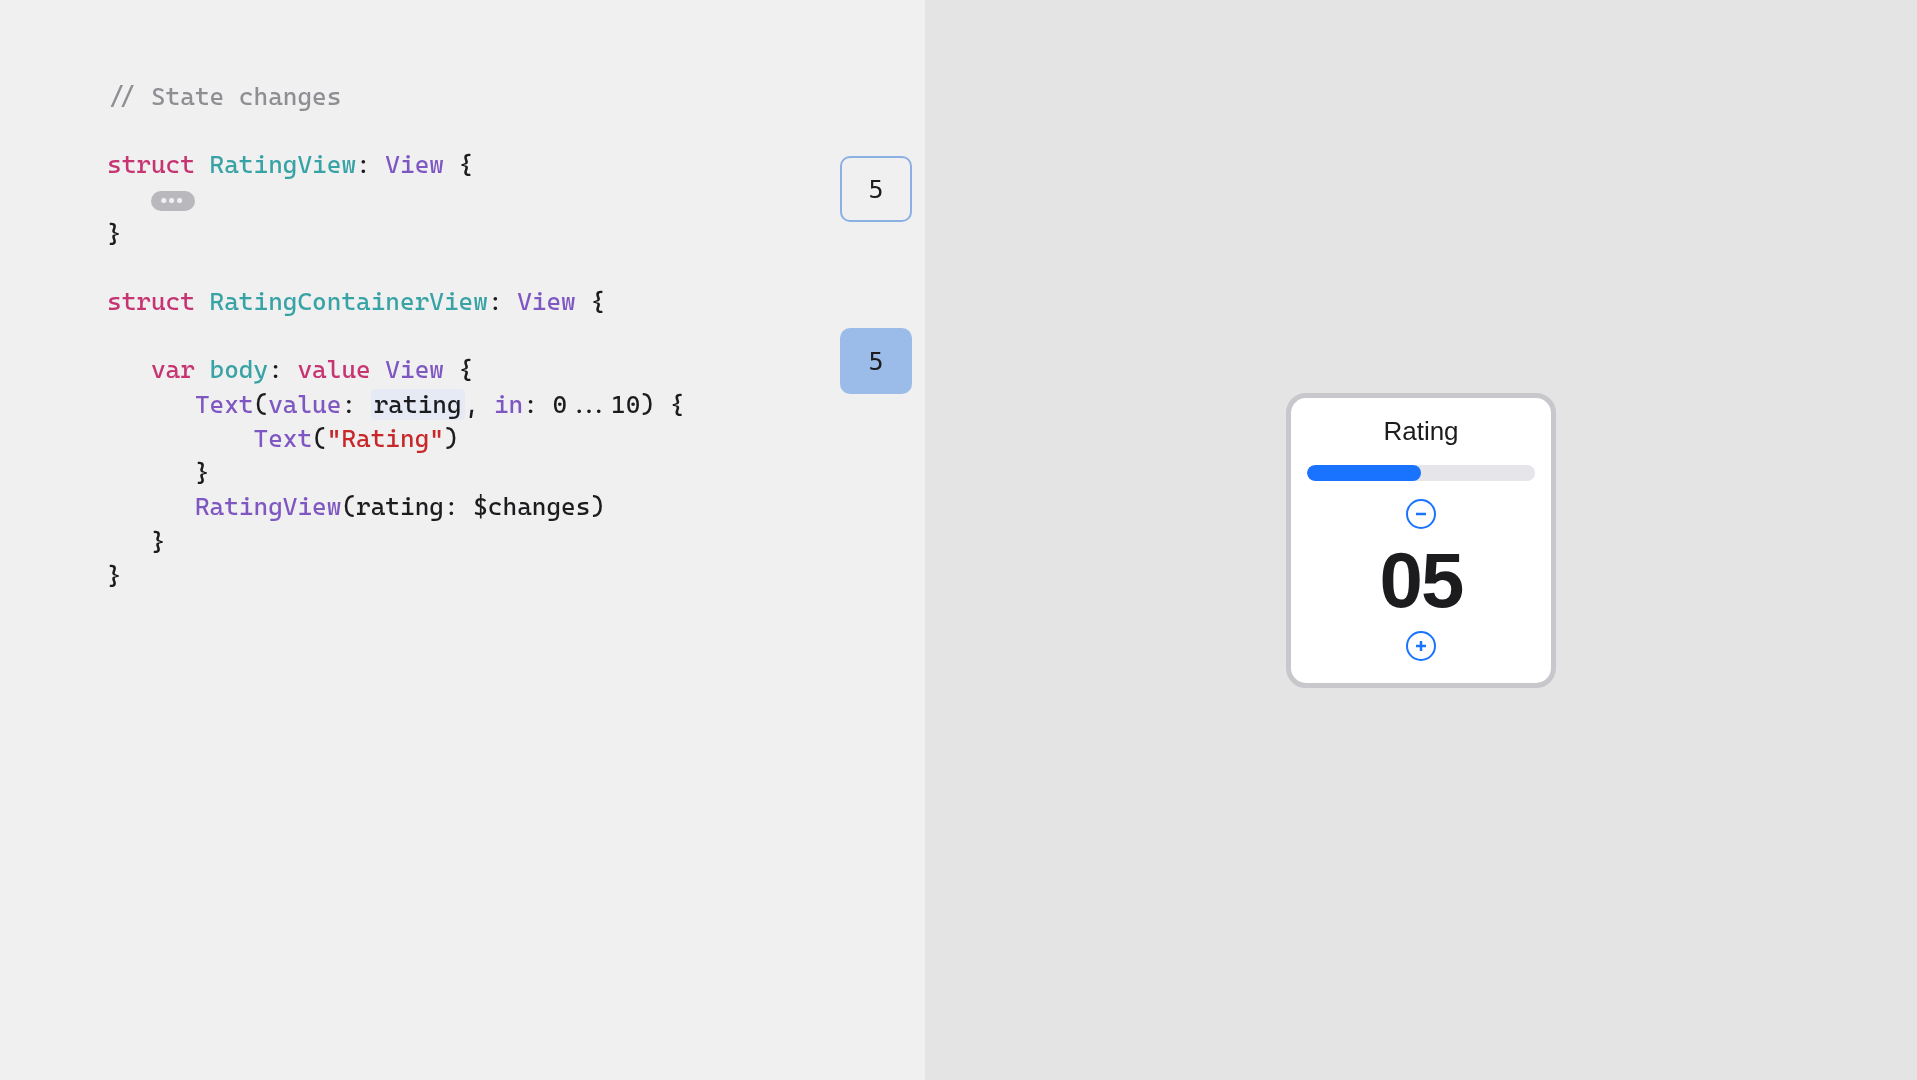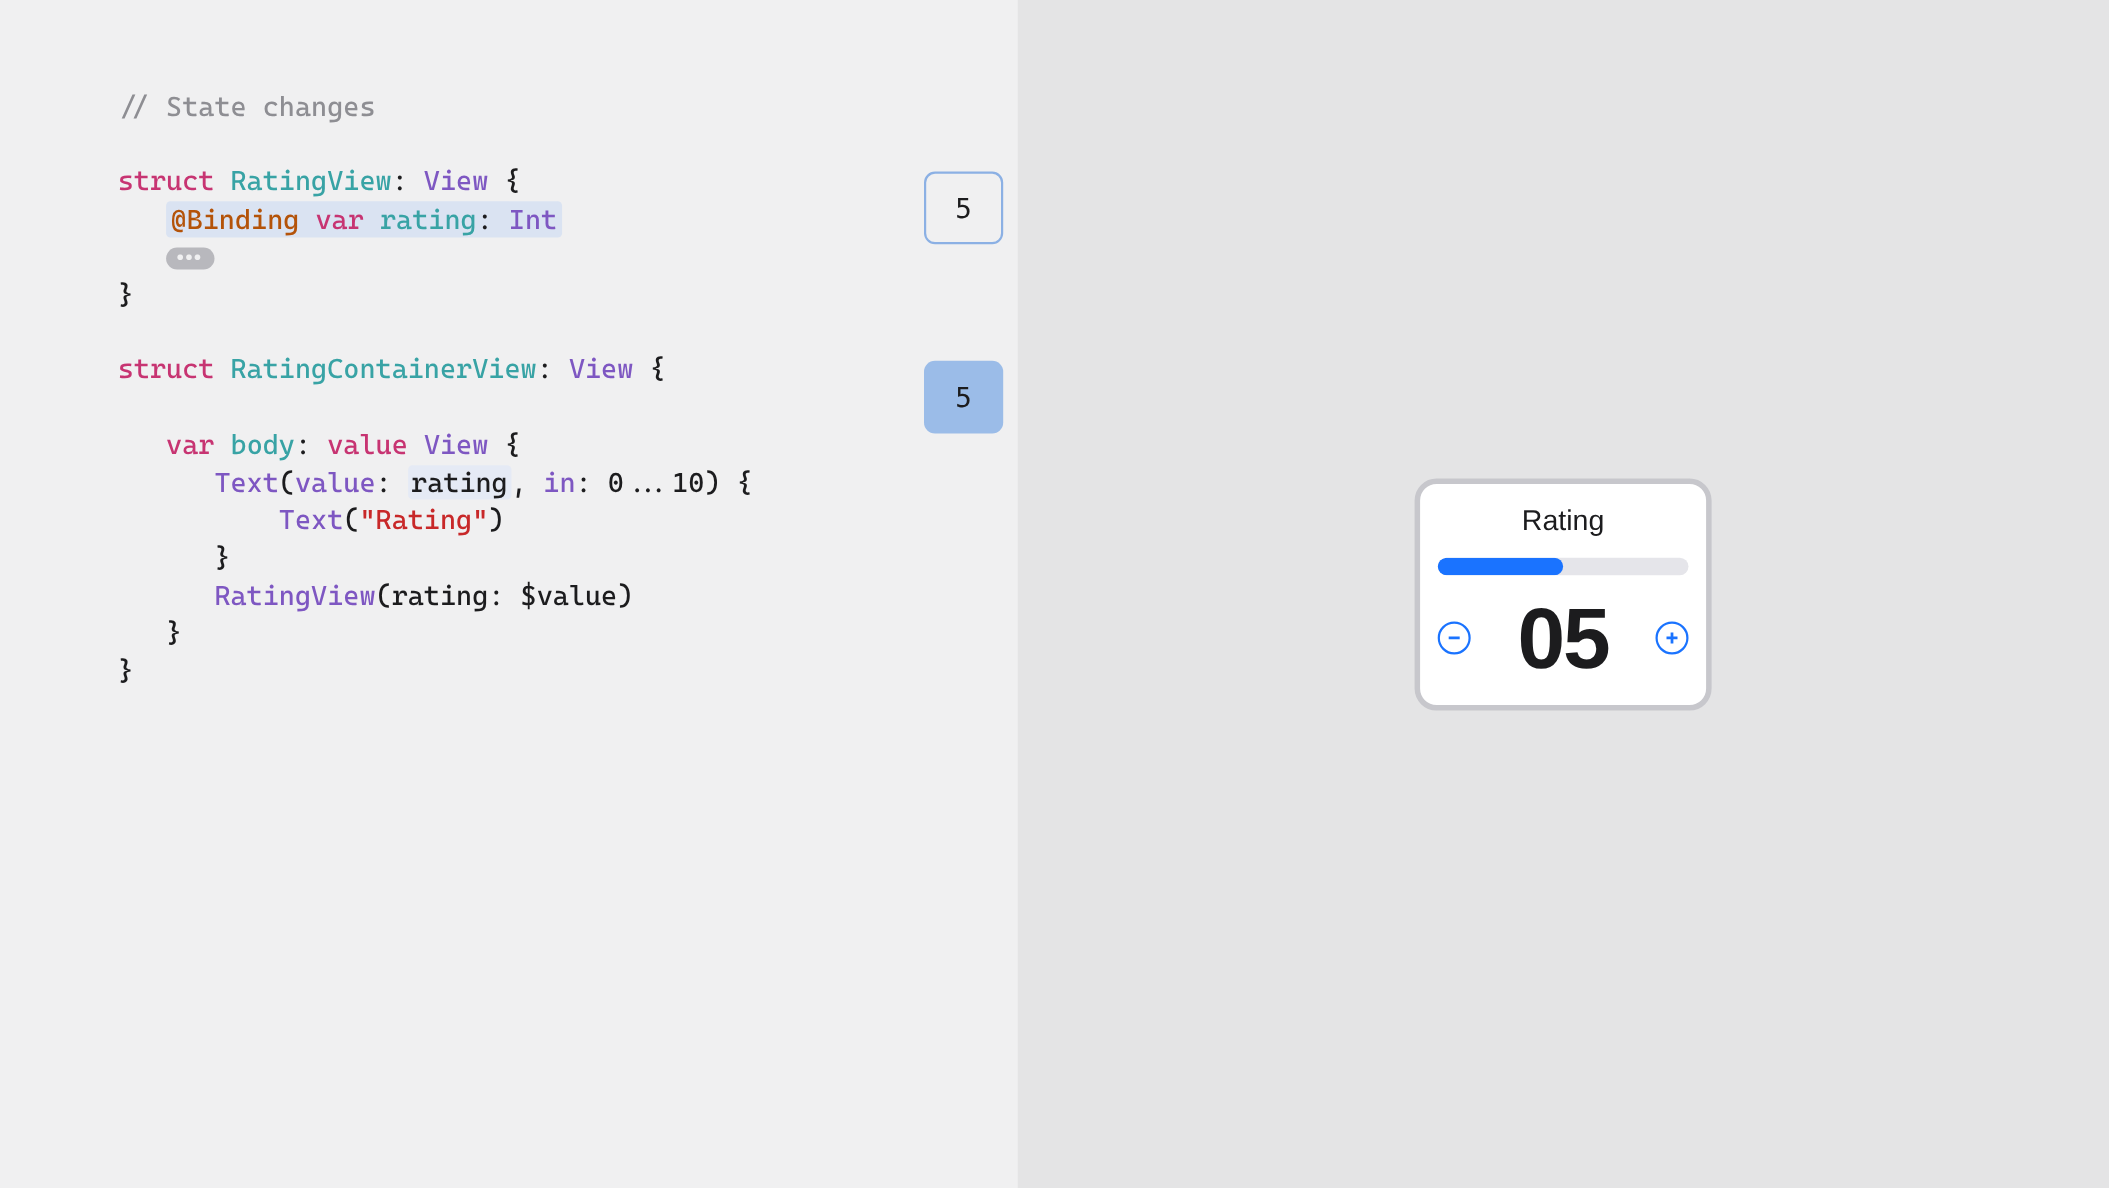--- a/index.html
+++ b/index.html
@@ -118,22 +118,22 @@
     }
     .gauge-fill {
       height: 100%;
       width: 50%;
       background: #1a73ff;
       border-radius: 10px;
     }
     .controls-row {
       display: flex;
       align-items: center;
-      justify-content: space-between;
       gap: 12px;
+      flex-direction: column;
     }
     .ctrl-btn {
       width: 30px;
       height: 30px;
       border: 2.5px solid #1a73ff;
       border-radius: 50%;
       display: flex;
       align-items: center;
       justify-content: center;
       cursor: pointer;
@@ -153,42 +153,41 @@
   </style>
 </head>
 <body>
 
 <div class="code-panel">
   <div class="code-line comment">// State changes</div>
   <div class="blank-line"></div>
 
   <div class="code-line"><span class="keyword-pink">struct</span><span class="punct"> </span><span class="teal">RatingView</span><span class="punct">: </span><span class="purple">View</span><span class="punct"> {</span></div>
 
-  <div class="code-line">   <span class="highlight"><span class="decorator">@Binding</span><span> </span><span class="keyword-pink">var</span><span> </span><span class="teal">rating</span><span class="punct">: </span><span class="purple">Int</span></span></div>
 
   <div class="code-line">   <span class="code-fold">●●●</span></div>
 
   <div class="code-line punct">}</div>
 
   <div class="blank-line"></div>
 
   <div class="code-line"><span class="keyword-pink">struct</span><span class="punct"> </span><span class="teal">RatingContainerView</span><span class="punct">: </span><span class="purple">View</span><span class="punct"> {</span></div>
 
 
   <div class="blank-line"></div>
 
   <div class="code-line">   <span class="keyword-pink">var</span><span> </span><span class="teal">body</span><span class="punct">: </span><span class="keyword-pink">value</span><span> </span><span class="purple">View</span><span class="punct"> {</span></div>
 
   <div class="code-line">      <span class="purple">Text</span><span class="punct">(</span><span class="purple">value</span><span class="punct">: </span><span class="highlight-light"><span class="identifier">rating</span></span><span class="punct">, </span><span class="purple">in</span><span class="punct">: </span><span class="number-literal">0...10</span><span class="punct">) {</span></div>
 
   <div class="code-line">          <span class="purple">Text</span><span class="punct">(</span><span class="string-literal">"Rating"</span><span class="punct">)</span></div>
 
   <div class="code-line punct">      }</div>
 
-  <div class="code-line">      <span class="purple">RatingView</span><span class="punct">(</span><span class="identifier">rating</span><span class="punct">: </span><span class="identifier">$value</span><span class="punct">)</span></div>
+  <div class="code-line">      <span class="purple">RatingView</span><span class="punct">(</span><span class="identifier">rating</span><span class="punct">: </span><span class="identifier">$changes</span><span class="punct">)</span></div>
 
   <div class="code-line punct">   }</div>
   <div class="code-line punct">}</div>
 
   <div class="value-box value-box-outlined">5</div>
   <div class="value-box value-box-filled">5</div>
 </div>
 
 <div class="preview-panel">
   <div class="preview-card">

